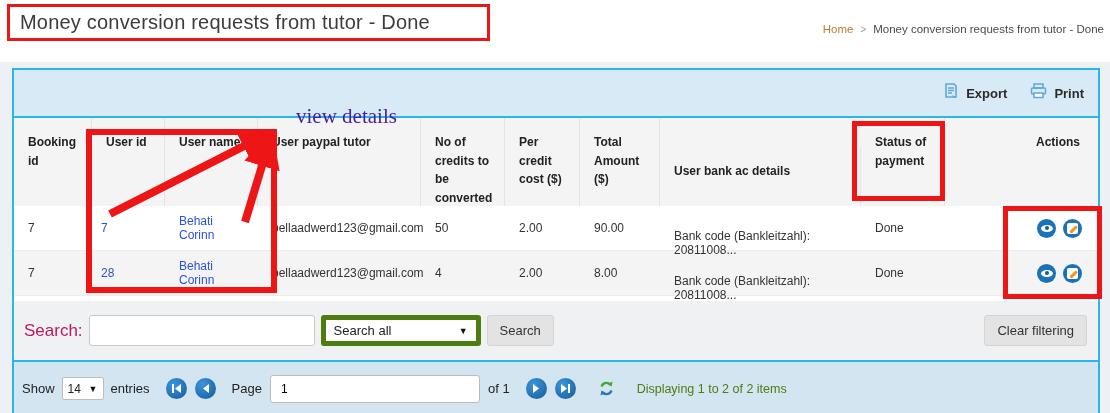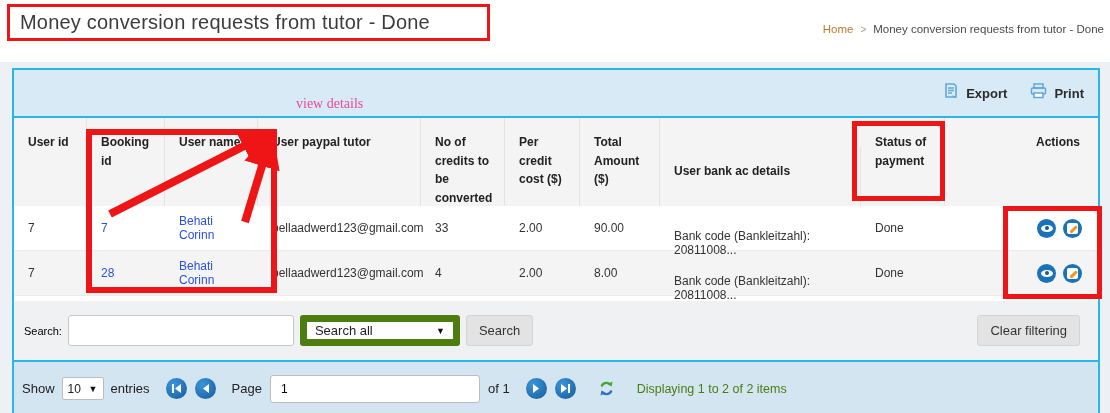--- a/index.html
+++ b/index.html
@@ -57,37 +57,37 @@
   .act-icon { width:19px; height:19px; border-radius:50%; background:#1a72b8; position:relative; cursor:pointer; flex:0 0 auto; }
   .eye-shape { position:absolute; left:3.5px; top:6px; width:12px; height:7px; background:#fff; border-radius:50%; }
   .eye-pupil { position:absolute; left:7.5px; top:7.5px; width:4px; height:4px; background:#155a92; border-radius:50%; }
   .edit-sq { position:absolute; left:4px; top:4px; width:11px; height:11px; background:#fff; border-radius:2px; }
   .edit-pencil { position:absolute; left:6px; top:9px; width:9px; height:2.6px; background:#f7941d; transform:rotate(-45deg); border-radius:1px; }
   
   .search-row {
     position:absolute; left:0; top:231px; width:1084px; height:59px; background:#eff1f3;
     display:flex; align-items:center; padding:0 10px;
   }
-  .search-row .lbl { font-size:11px; color:#000000; margin-right:6px; }
+  .search-row .lbl { font-size:17px; color:#be185d; margin-right:6px; }
   .search-input {
     width:226px; height:31px; border:1px solid #c9c9c9; border-radius:3px; background:#fff;
     font-size:13px; padding:0 8px; font-family:"Liberation Sans",sans-serif;
   }
   .search-select {
-    width:160px; height:31px; border:7px solid #4d7c0f; border-radius:3px; background:#fff;
+    width:160px; height:31px; border:5px solid #4d7c0f; border-radius:3px; background:#fff;
     font-size:13px; margin-left:6px; display:flex; align-items:center; justify-content:space-between;
     padding:0 8px; cursor:pointer; color:#222;
   }
   .caret { font-size:9px; color:#111; }
   .btn-gray {
     background:#e3e3e3; border:1px solid #d4d4d4; border-radius:3px; height:31px;
     font-size:13px; color:#333; padding:0 12px; margin-left:6px; cursor:pointer;
     font-family:"Liberation Sans",sans-serif;
   }
-  .clear-btn { margin-left:auto; margin-right:8px; }
+  .clear-btn { margin-left:auto; margin-right:1px; }
   
   .pager {
     position:absolute; left:0; top:290px; width:1084px; height:55px; background:#d2e5f1;
     border-top:2px solid #29b6e8; display:flex; align-items:center; padding:0 8px; font-size:13px; color:#222;
   }
   .show-select {
     width:42px; height:23px; background:#fff; border:1px solid #bcbcbc; border-radius:2px;
     display:flex; align-items:center; justify-content:space-between; padding:0 5px; margin:0 7px; cursor:pointer; font-size:12px;
   }
   .nav-btn {
@@ -102,21 +102,21 @@
   .pg-status { margin-left:22px; font-size:12.5px; color:#4d7c0f; }
   .gap8{ width:8px; } .gap16{ width:16px; }
   
   .anno { position:absolute; pointer-events:none; z-index:40; }
   .anno-box { border:5px solid #ed1515; background:transparent; }
   .anno-title-box { left:7px; top:4px; width:483px; height:37px; border-width:3px; }
   .anno-cols-box { left:86px; top:129px; width:191px; height:164px; border-width:6px; }
   .anno-status-box { left:852px; top:121px; width:93px; height:80px; border-width:5px; }
   .anno-actions-box { left:1003px; top:206px; width:99px; height:93px; border-width:5px; }
   .anno-view-details {
-    left:296px; top:96px; font-family:"Liberation Serif", serif; font-size:14px; color:#ec4899;
+    left:296px; top:104px; font-family:"Liberation Serif", serif; font-size:21px; color:#4c1d95;
   }
   .anno-svg { position:absolute; left:0; top:0; width:1110px; height:413px; z-index:50; pointer-events:none; }
 </style>
 </head>
 <body>
 
 <div class="top-header">
   <div class="page-title">Money conversion requests from tutor - Done</div>
   <div class="breadcrumb">
     <span class="home">Home</span>
@@ -147,42 +147,42 @@
             <rect x="2.5" y="6" width="14" height="6" rx="1" fill="none" stroke="#5fa8d8" stroke-width="1.5"></rect>
             <rect x="5" y="11" width="9" height="4.5" fill="#fff" stroke="#5fa8d8" stroke-width="1.5"></rect>
           </svg>
       </span>
       <span class="lbl">Print</span>
     </div>
   </div>
 
   <div class="tbl">
     <div class="tr thead">
+      <div class="th c1">Booking id</div>
       <div class="th c0">User id</div>
-      <div class="th c1">Booking id</div>
       <div class="th c2">User name</div>
       <div class="th c3">User paypal tutor</div>
       <div class="th c4">No of credits to be converted</div>
       <div class="th c5">Per credit cost ($)</div>
       <div class="th c6">Total Amount ($)</div>
       <div class="th c7">User bank ac details</div>
       <div class="th c8">Status of payment</div>
       <div class="th c9">Actions</div>
     </div>
 
     <div class="tr row">
       <div class="td c0">7</div>
       <div class="td c1">
           <a class="cell-link">7</a>
         </div>
       <div class="td c2">
           <a class="cell-link">Behati Corinn</a>
         </div>
       <div class="td c3">bellaadwerd123@gmail.com</div>
-      <div class="td c4">33</div>
+      <div class="td c4">50</div>
       <div class="td c5">2.00</div>
       <div class="td c6">90.00</div>
       <div class="td c7">Bank code (Bankleitzahl): 20811008...</div>
       <div class="td c8">Done</div>
       <div class="td c9">
         <span class="act-icon">
             <span class="eye-shape"></span>
             <span class="eye-pupil"></span>
           </span>
         <span class="act-icon">
@@ -226,21 +226,21 @@
       <span>Search all</span>
       <span class="caret">▼</span>
     </div>
     <button class="btn-gray">Search</button>
     <button class="btn-gray clear-btn">Clear filtering</button>
   </div>
 
   <div class="pager">
     <span>Show</span>
     <div class="show-select">
-      <span>10</span>
+      <span>14</span>
       <span class="caret">▼</span>
     </div>
     <span>entries</span>
     <span class="gap16"></span>
     <div class="nav-btn">
       <svg width="11" height="11" viewBox="0 0 11 11">
           <rect x="1" y="1" width="2" height="9" fill="#fff"></rect>
           <path d="M10 1 L4 5.5 L10 10 z" fill="#fff"></path>
         </svg>
     </div>

